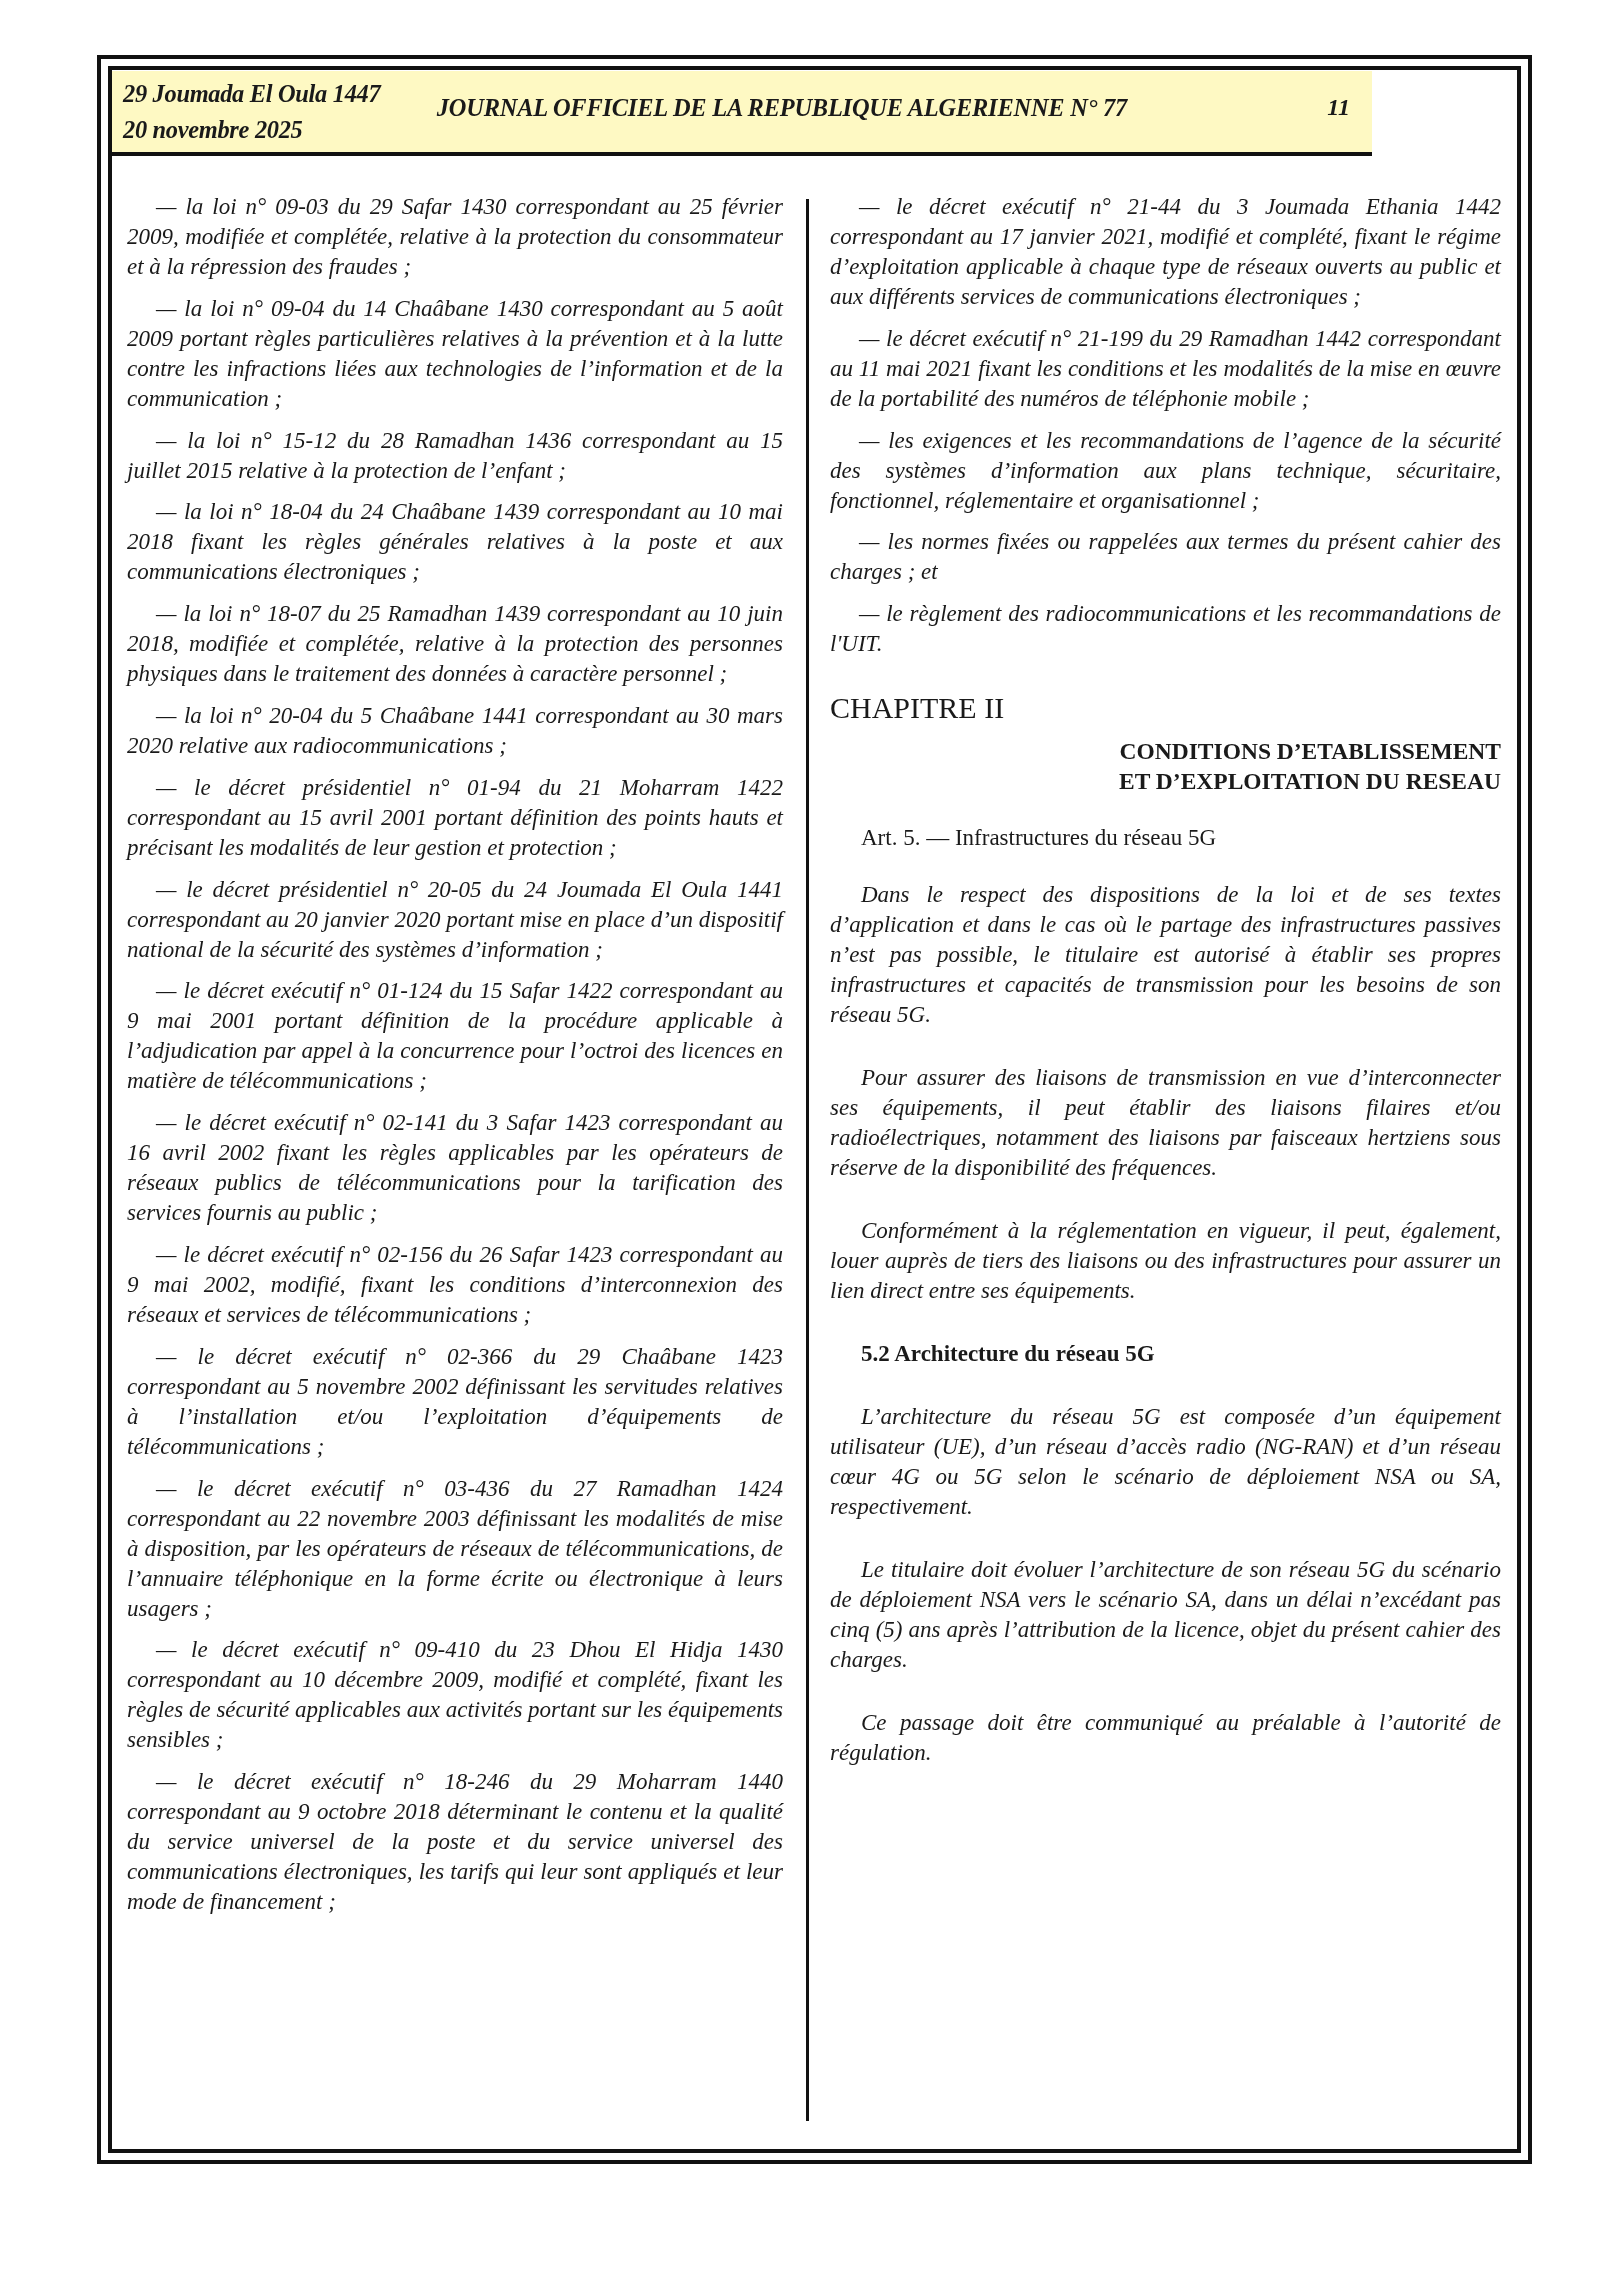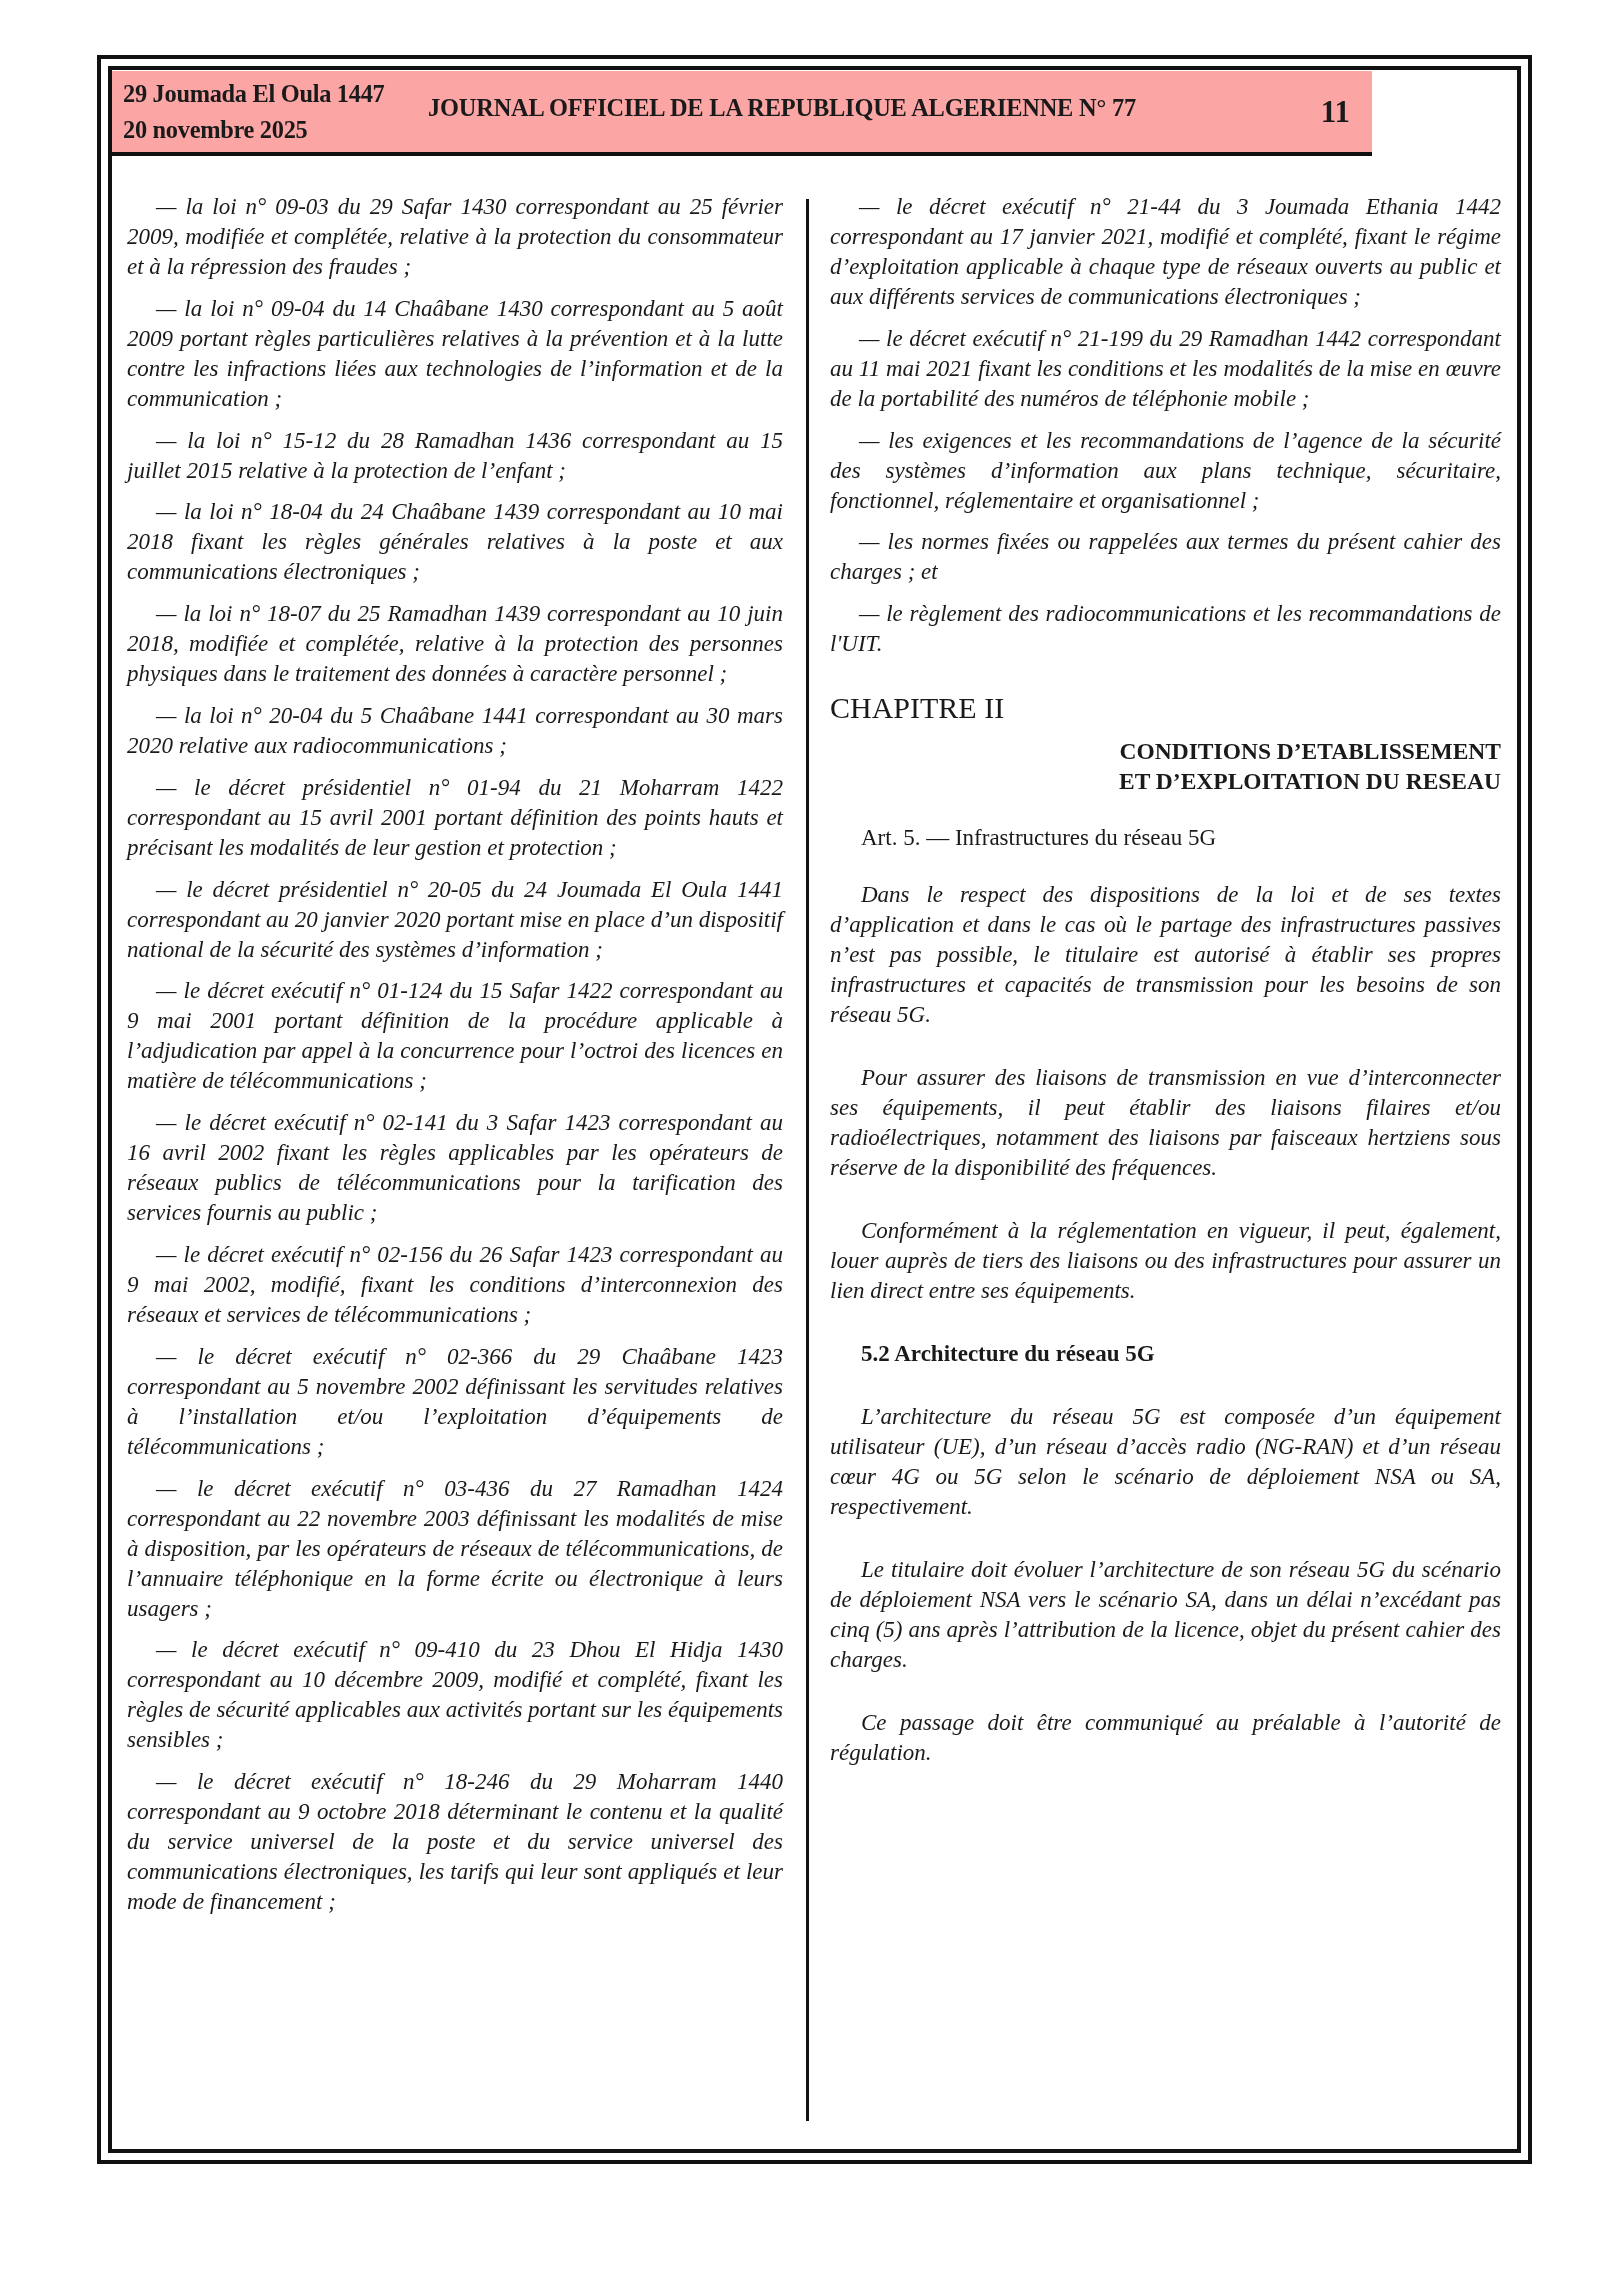--- a/index.html
+++ b/index.html
@@ -3,26 +3,26 @@
 <meta charset="utf-8">
 <style>
   html, body { margin: 0; padding: 0; background: #ffffff; }
   body { width: 1615px; height: 2285px; position: relative; overflow: hidden;
          font-family: "Liberation Serif", "DejaVu Serif", serif; color: #1a1a1a; }
   .frame-outer { position: absolute; left: 97px; top: 55px; width: 1435px; height: 2109px;
                  border: 4.5px solid #111; box-sizing: border-box; }
   .frame-inner { position: absolute; left: 108px; top: 66px; width: 1413px; height: 2087px;
                  border: 4.5px solid #111; box-sizing: border-box; }
   .header { position: absolute; left: 112px; top: 71px; width: 1260px; height: 81px;
-            background: #fca5a5; border-bottom: 4.5px solid #111; box-sizing: content-box; }
+            background: #fef9c3; border-bottom: 4.5px solid #111; box-sizing: content-box; font-style: italic; }
   .header .dates { position: absolute; left: 11px; top: 5.4px; font-weight: bold; font-size: 24.4px;
                    line-height: 36px; letter-spacing: -0.3px; }
   .header .title { position: absolute; left: 0; right: 0; top: 22.6px; text-align: center;
                    font-weight: bold; font-size: 24.4px; letter-spacing: -0.2px; padding-left: 80px; }
-  .header .page { position: absolute; right: 22px; top: 22.6px; font-weight: bold; font-size: 31px; }
+  .header .page { position: absolute; right: 22px; top: 22.6px; font-weight: bold; font-size: 24px; }
   .divider { position: absolute; left: 806px; top: 199px; width: 2.7px; height: 1922px; background: #111; }
   .col { position: absolute; top: 192px; font-size: 23px; line-height: 30px; text-align: justify; }
   .col.left { left: 127px; width: 656px; }
   .col.right { left: 830px; width: 671px; }
   .col p { margin: 0 0 11.8px 0; text-indent: 29px; font-style: italic; }
   .col.right p.body { text-indent: 31px; margin-bottom: 33px; }
   .chapter { margin: 34px 0 12.7px 0; font-size: 30px; }
   .chapter-title { text-align: right; font-weight: bold; font-size: 23.5px; line-height: 30px; margin: 0 0 27px 0; }
   .article { text-indent: 31px; margin: 8px 0 27px 0; }
   .subhead { font-weight: bold; text-indent: 31px; margin: 0 0 33px 0; }

